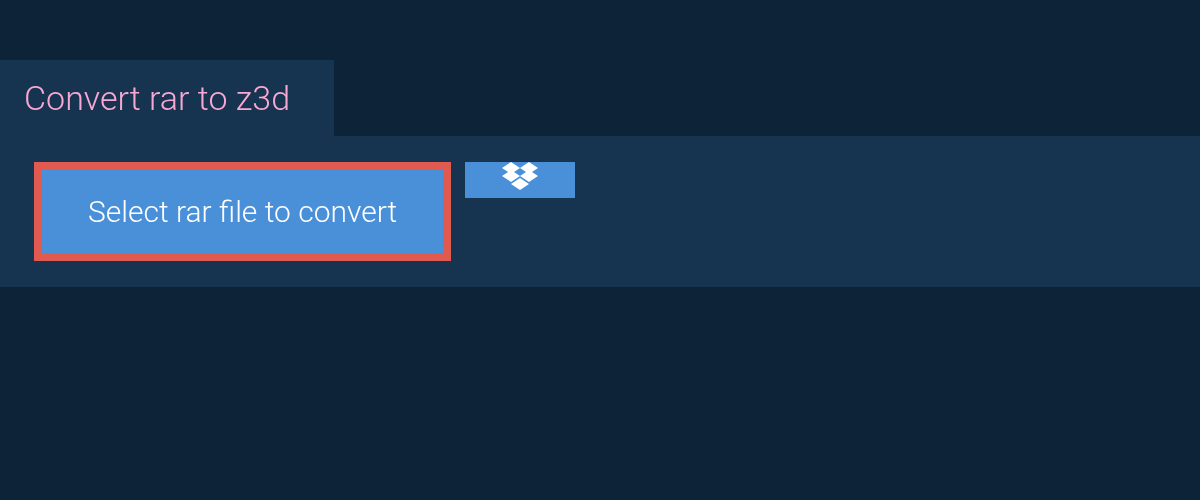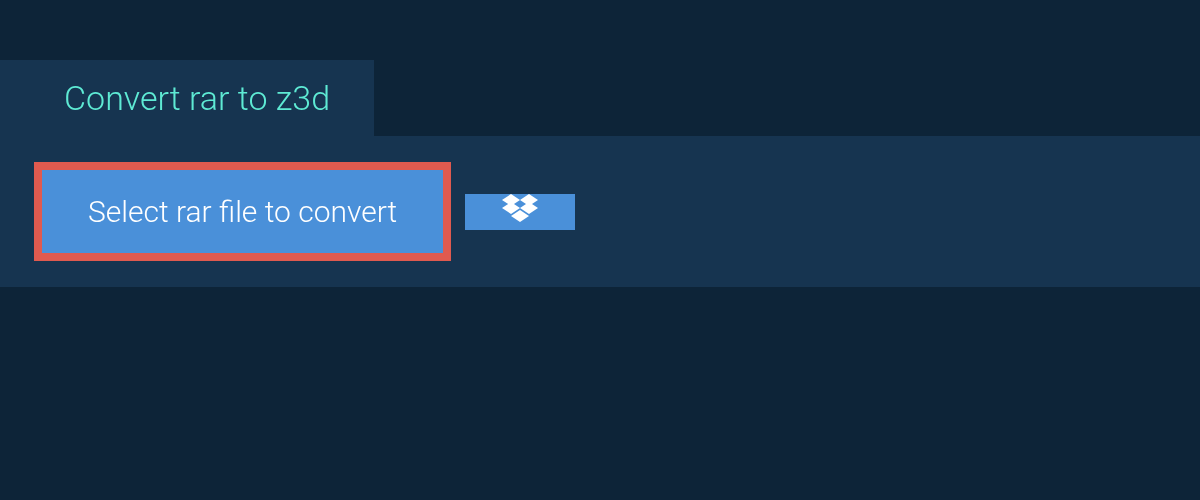--- a/index.html
+++ b/index.html
@@ -14,34 +14,33 @@
       font-family: -apple-system, BlinkMacSystemFont, "Segoe UI", Roboto, "Helvetica Neue", Arial, sans-serif;
       overflow: hidden;
     }
     .header-tab {
       background: #163450;
       display: inline-block;
       padding: 18px 44px 18px 24px;
       margin-top: 60px;
     }
     .header-tab-title {
-      color: #5eead4;
+      color: #f9a8d4;
       font-size: 34px;
       font-weight: 300;
-      margin-left: 40px;
     }
     .panel {
       background: #163450;
       padding: 26px 34px;
       width: 100%;
     }
     .button-row {
       display: flex;
       gap: 14px;
-      align-items: center;
+      align-items: flex-start;
     }
     .select-button {
       background: #4a90d9;
       border: 8px solid #e05a4f;
       color: #ffffff;
       font-size: 30px;
       font-weight: 300;
       padding: 24px 46px;
       cursor: pointer;
       display: inline-flex;

